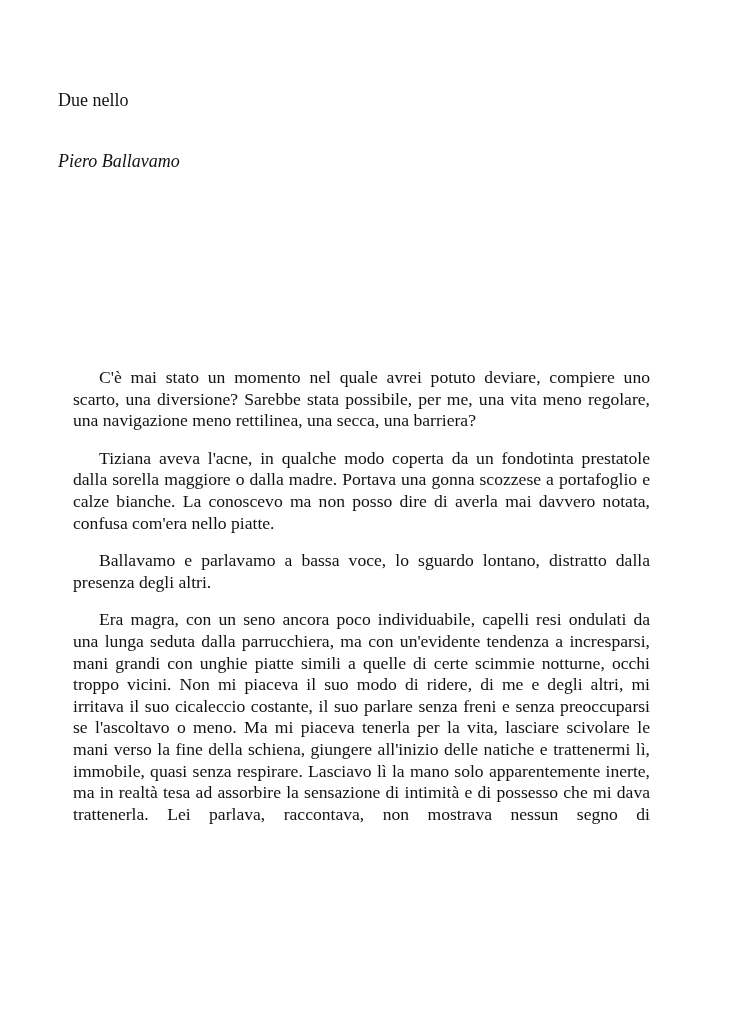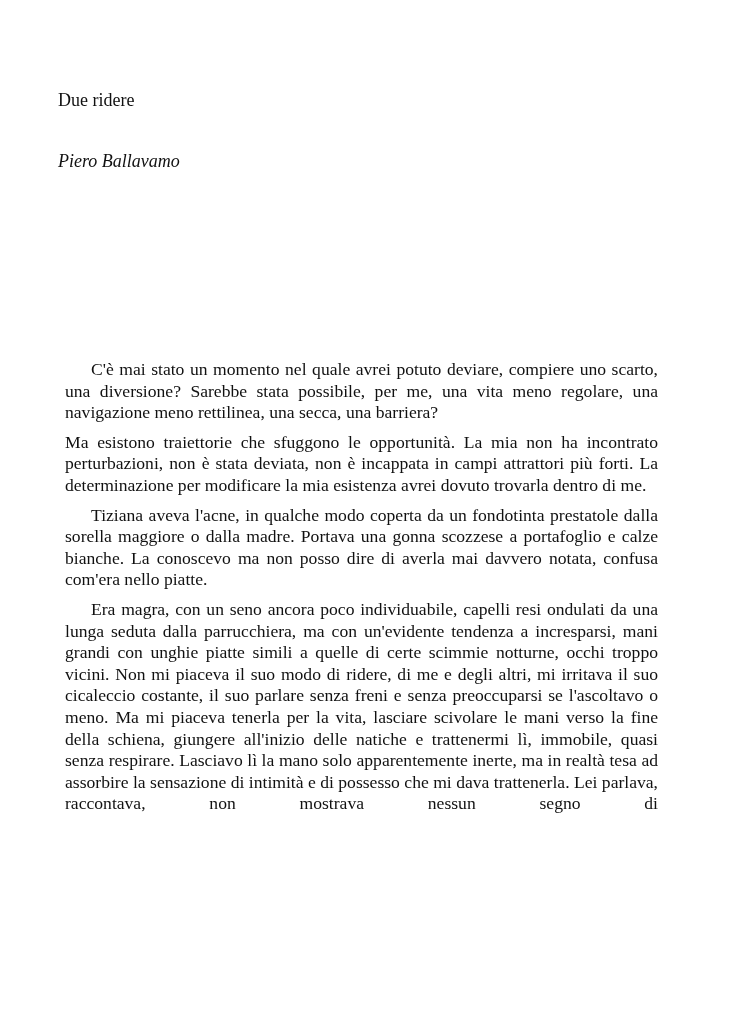--- a/index.html
+++ b/index.html
@@ -1,31 +1,31 @@
 <!DOCTYPE html>
 <html><head>
 <meta charset="utf-8">
 <style>
   html, body { margin: 0; padding: 0; background: #ffffff; }
   body { width: 732px; height: 1024px; overflow: hidden; position: relative;
          font-family: "Liberation Serif", "DejaVu Serif", serif; color: #111111; }
   .title { position: absolute; left: 58px; top: 89px; font-size: 18px; line-height: 22px; }
   .author { position: absolute; left: 58px; top: 150px; font-size: 18px; line-height: 22px; font-style: italic; }
   .body { position: absolute; left: 57px; top: 351px; width: 609px; font-size: 17.6px; line-height: 21.6px; }
-  .body p { margin: 8px; text-align: justify; }
+  .body p { margin: 16px; text-align: justify; }
   .body p.indent { text-indent: 26px; }
   .body p.gap { margin-top: 21.6px; }
   .last-line-justify { text-align-last: justify; }
 </style>
 </head>
 <body>
 
 <div>
-  <div class="title">Due ridere</div>
+  <div class="title">Due nello</div>
   <div class="author">Piero Ballavamo</div>
 
   <div class="body">
     <p class="indent">C'è mai stato un momento nel quale avrei potuto deviare, compiere uno scarto, una diversione? Sarebbe stata possibile, per me, una vita meno regolare, una navigazione meno rettilinea, una secca, una barriera?</p>
-    <p>Ma esistono traiettorie che sfuggono le opportunità. La mia non ha incontrato perturbazioni, non è stata deviata, non è incappata in campi attrattori più forti. La determinazione per modificare la mia esistenza avrei dovuto trovarla dentro di me.</p>
     <p class="indent">Tiziana aveva l'acne, in qualche modo coperta da un fondotinta prestatole dalla sorella maggiore o dalla madre. Portava una gonna scozzese a portafoglio e calze bianche. La conoscevo ma non posso dire di averla mai davvero notata, confusa com'era nello piatte.</p>
+    <p class="indent">Ballavamo e parlavamo a bassa voce, lo sguardo lontano, distratto dalla presenza degli altri.</p>
     <p class="indent last-line-justify">Era magra, con un seno ancora poco individuabile, capelli resi ondulati da una lunga seduta dalla parrucchiera, ma con un'evidente tendenza a incresparsi, mani grandi con unghie piatte simili a quelle di certe scimmie notturne, occhi troppo vicini. Non mi piaceva il suo modo di ridere, di me e degli altri, mi irritava il suo cicaleccio costante, il suo parlare senza freni e senza preoccuparsi se l'ascoltavo o meno. Ma mi piaceva tenerla per la vita, lasciare scivolare le mani verso la fine della schiena, giungere all'inizio delle natiche e trattenermi lì, immobile, quasi senza respirare. Lasciavo lì la mano solo apparentemente inerte, ma in realtà tesa ad assorbire la sensazione di intimità e di possesso che mi dava trattenerla. Lei parlava, raccontava, non mostrava nessun segno di</p>
   </div>
 </div>
 
 </body></html>

